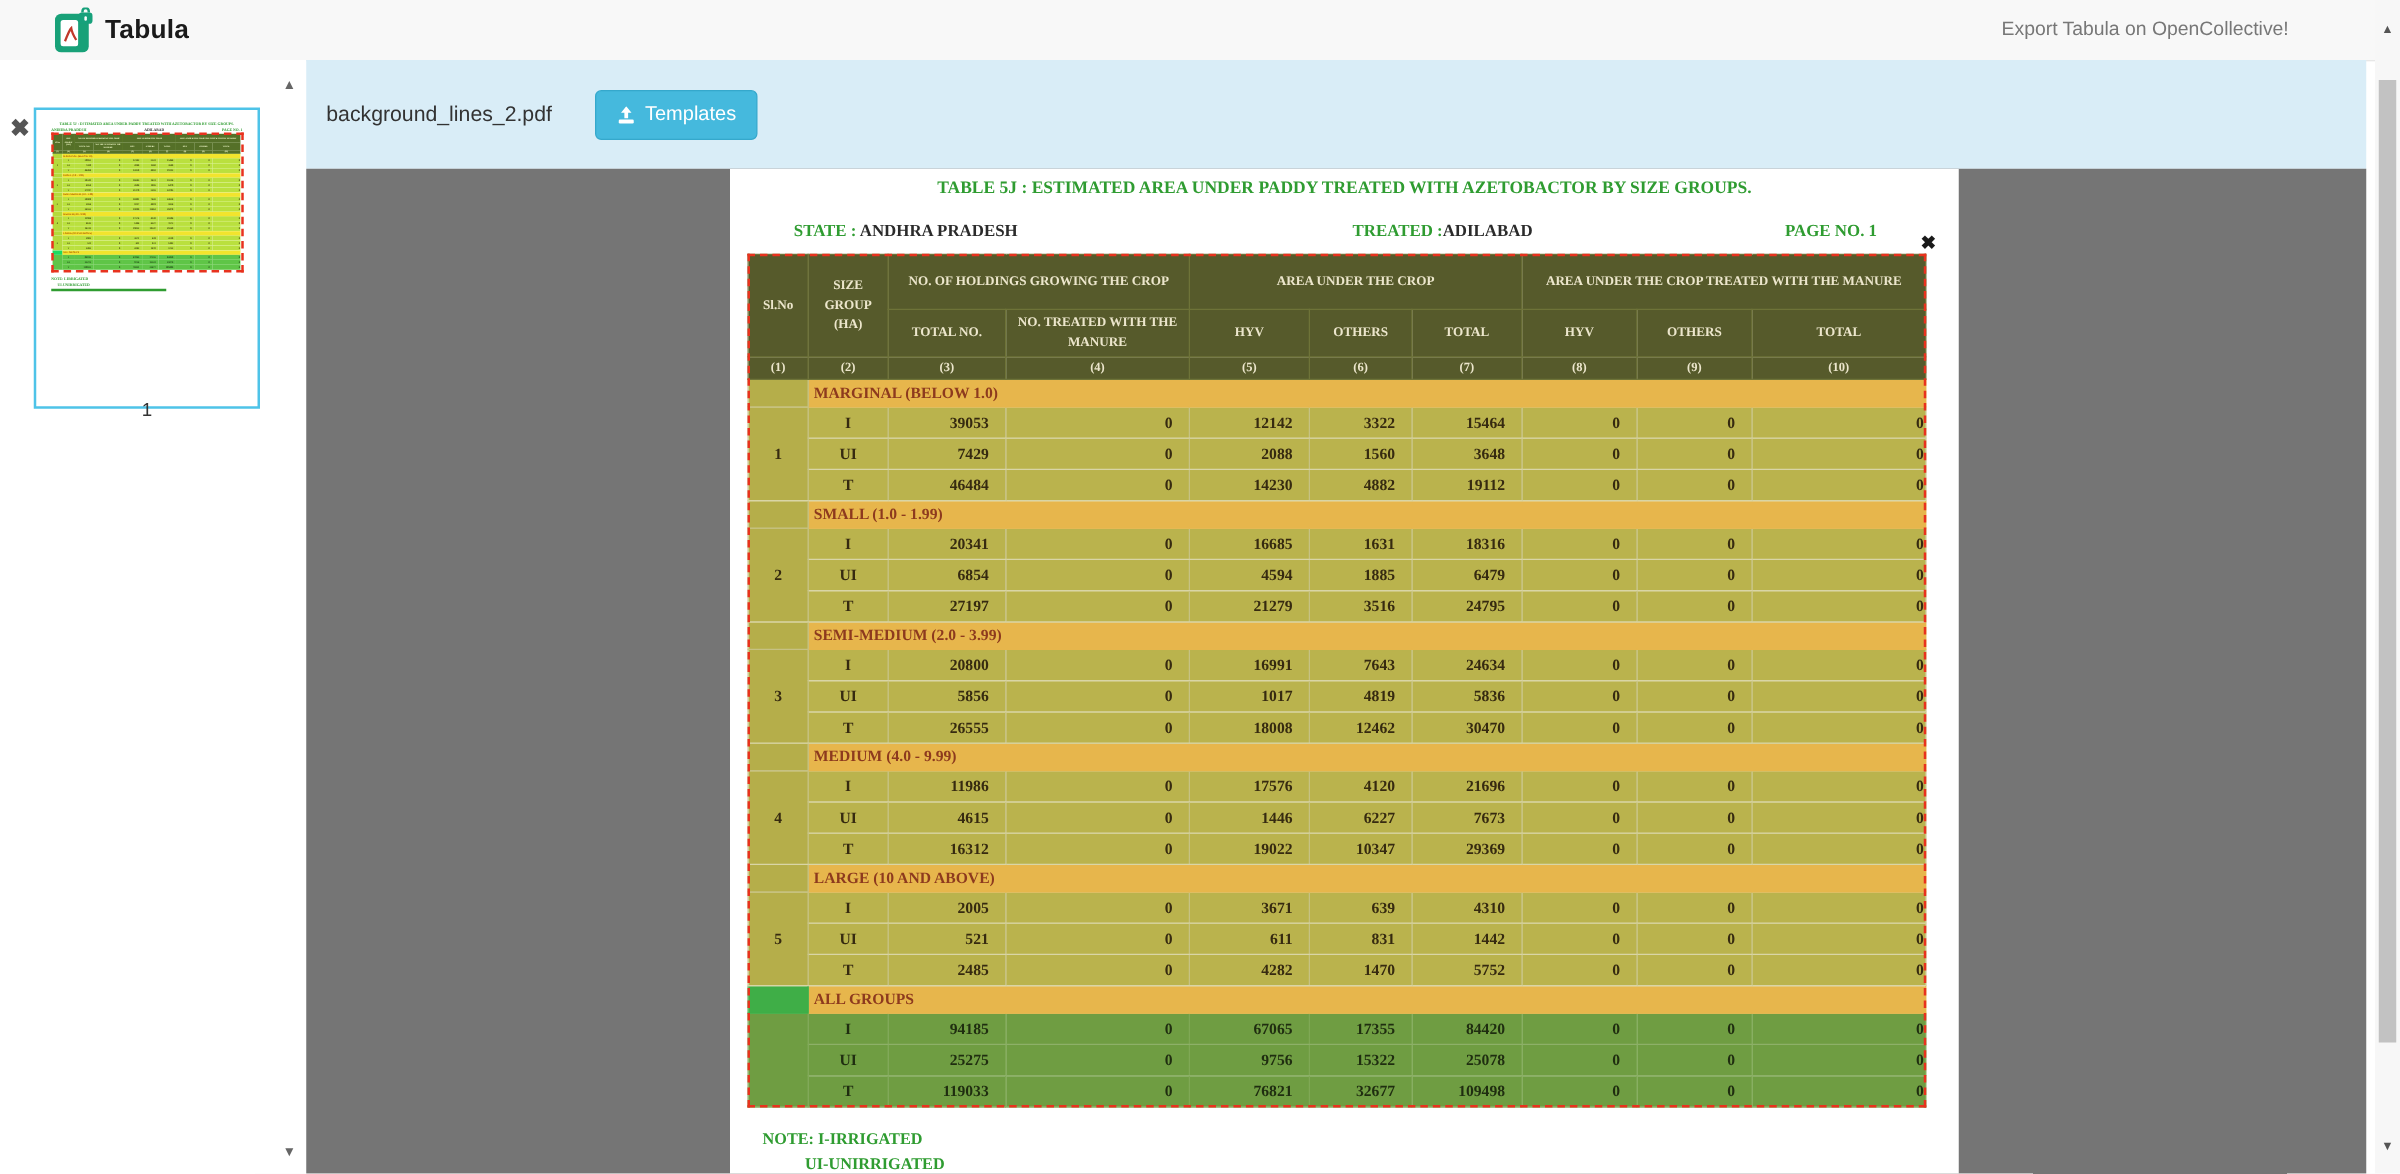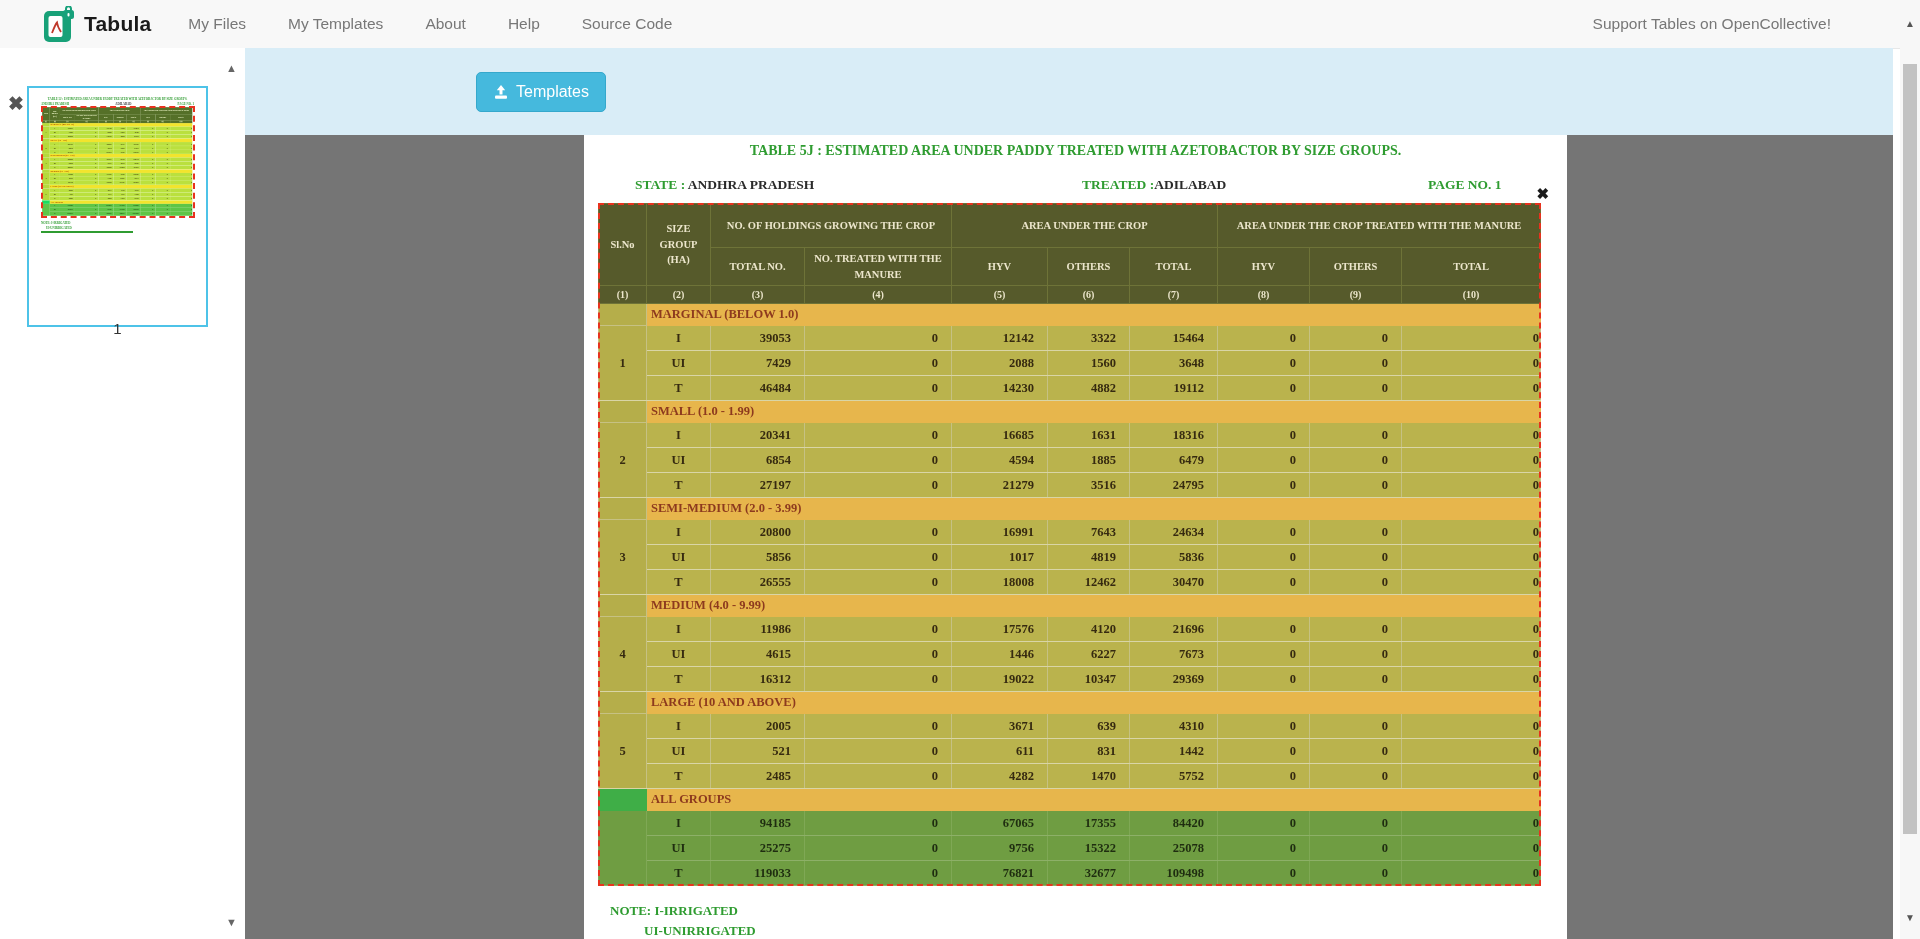--- a/index.html
+++ b/index.html
@@ -97,28 +97,21 @@
           <rect x="0" y="5" width="27" height="31" rx="5" fill="#18a178"></rect>
           <rect x="4.5" y="10" width="14" height="21" rx="2" fill="#ffffff"></rect>
           <path d="M8 27 q3.5-9 5-10.5 q0.5 4 4 9.5" stroke="#c0392b" stroke-width="1.8" fill="none"></path>
           <rect x="19" y="4" width="11" height="9" rx="2.5" fill="#17a17b"></rect>
           <path d="M22 4 v-1.2 a2.5 2.5 0 0 1 5 0 V4" stroke="#17a17b" stroke-width="2" fill="none"></path>
           <rect x="23.5" y="7" width="2" height="3.5" rx="1" fill="#ffffff"></rect>
         </svg>
       </span>
       <span class="brand-text">Tabula</span>
     </div>
-    <nav class="nav-links" id="nav-links">
-        <span class="nav-link">My Files</span>
-        <span class="nav-link">My Templates</span>
-        <span class="nav-link">About</span>
-        <span class="nav-link">Help</span>
-        <span class="nav-link">Source Code</span>
-      </nav>
-    <div class="support-link">Support Tables on OpenCollective!</div>
+    <div class="support-link">Export Tabula on OpenCollective!</div>
   </header>
 
   <aside class="sidebar">
     <span class="thumb-close">✖</span>
     <div class="thumb-wrap">
       <div class="thumb-page">
         <div class="thumb-title">TABLE 5J : ESTIMATED AREA UNDER PADDY  TREATED WITH AZETOBACTOR BY SIZE GROUPS.</div>
         <div class="thumb-meta">
           <span>ANDHRA PRADESH</span>
           <span class="dk">ADILABAD</span>
@@ -412,20 +405,21 @@
       </div>
     </div>
     <div class="thumb-label">1</div>
     <div class="side-scroll">
       <span class="arr top">▲</span>
       <span class="arr bottom">▼</span>
     </div>
   </aside>
 
   <div class="toolbar">
+    <span class="filename">background_lines_2.pdf</span>
     <button class="btn btn-info">
       <span>
         <svg width="16" height="15" viewBox="0 0 16 15">
           <path d="M8 0 l4.2 5.2 h-2.7 v4.3 h-3 V5.2 H3.8 z" fill="#fff"></path>
           <rect x="2" y="10.5" width="12" height="3.2" rx="1" fill="#fff"></rect>
         </svg>
       </span>
       <span>Templates</span>
     </button>
   </div>

